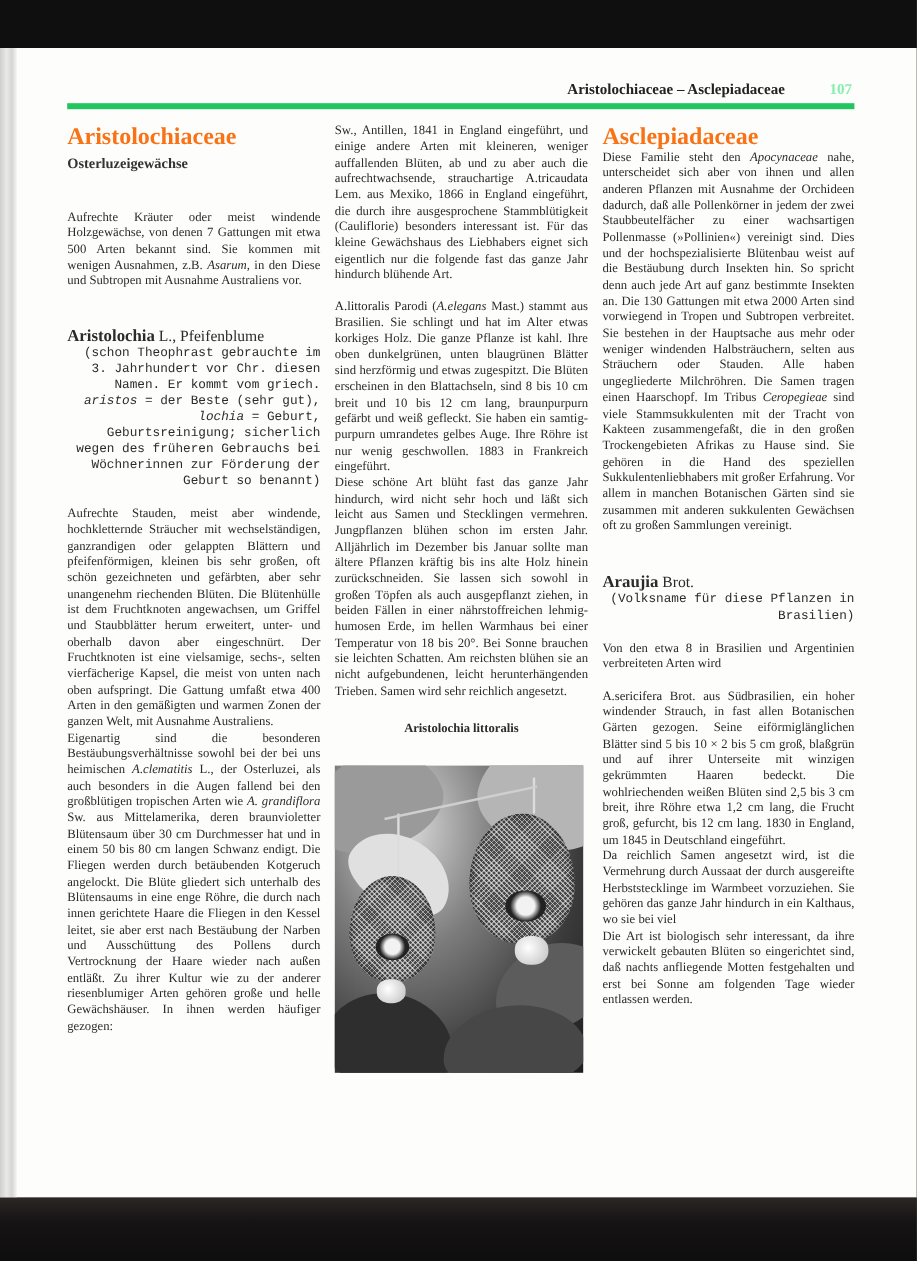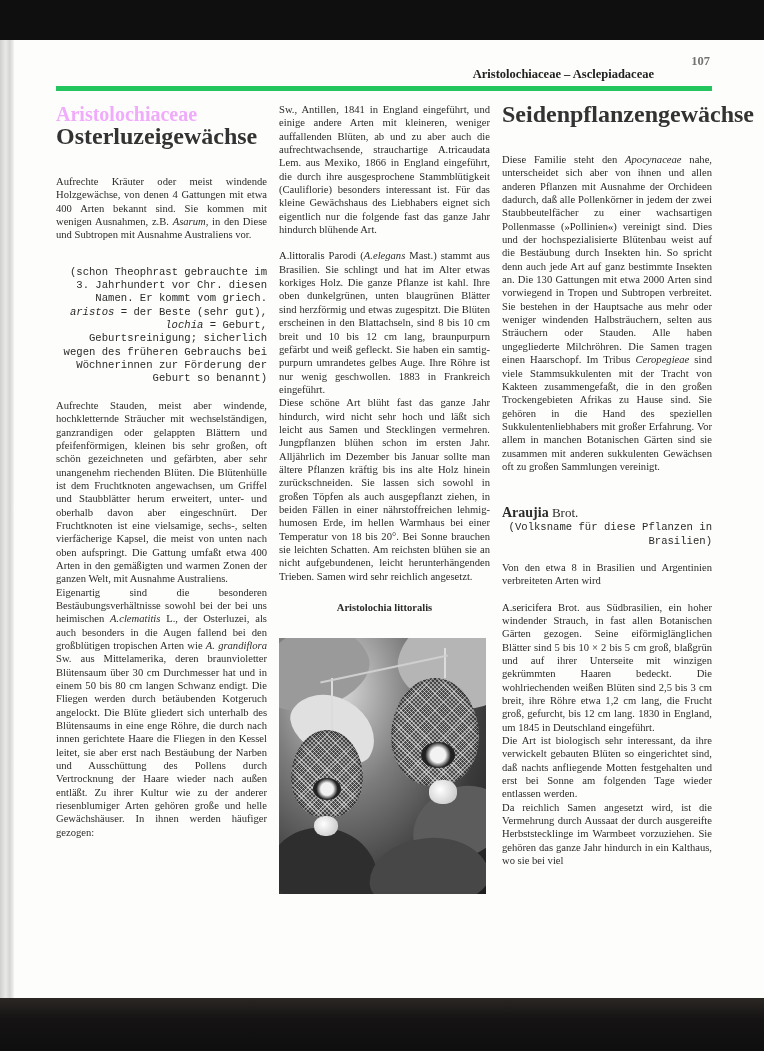--- a/index.html
+++ b/index.html
@@ -19,33 +19,33 @@
   }
   .running-head {
     position: absolute; left: 56px; top: 40px; width: 656px; height: 46px;
     border-bottom: 5px solid #22c55e;
   }
   .running-head .rh-title {
     position: absolute; right: 58px; top: 27px;
     font-weight: bold; font-size: 12.5px; color: #222;
   }
   .running-head .rh-page {
-    position: absolute; right: 2px; top: 14px;
-    font-weight: bold; font-size: 12.5px; color: #737373;
+    position: absolute; right: 2px; top: 27px;
+    font-weight: bold; font-size: 12.5px; color: #86efac;
   }
   .col {
     position: absolute; top: 103px;
     font-size: 10.6px; line-height: 13.35px;
     text-align: justify; hyphens: manual;
   }
   .col1 { left: 56px; width: 211px; }
   .col2 { left: 279px; width: 211px; top: 103px; }
   .col3 { left: 502px; width: 210px; }
-  .fam-title { font-weight: bold; font-size: 20px; line-height: 22px; color: #f0abfc; margin: 0; }
-  .fam-sub { font-size: 24px; line-height: 22px; color: #333; margin: 0 0 28px 0; }
+  .fam-title { font-weight: bold; font-size: 20px; line-height: 22px; color: #f97316; margin: 0; }
+  .fam-sub { font-size: 12px; line-height: 22px; color: #333; margin: 0 0 28px 0; }
   p { margin: 0; }
   .gap { height: 13px; }
   .genus-head { font-size: 13px; line-height: 16px; text-align: left; margin-top: 6px; }
   .genus-head b { font-size: 14px; }
   .etym { text-align: right; font-family: Liberation Mono, monospace; }
   b.sp { font-weight: normal; color: #1c1c1c; }
   i { font-style: italic; }
   .caption { font-weight: bold; font-size: 10.5px; margin: 18px 0 24px 0; text-align: center; }
   .photo {
     width: 207px; height: 256px; position: relative; overflow: hidden;
@@ -81,24 +81,27 @@
 <div class="running-head">
   <span class="rh-title">Aristolochiaceae – Asclepiadaceae</span>
   <span class="rh-page">107</span>
 </div>
 
 <div class="col col1">
   <h1 class="fam-title">Aristolochiaceae</h1>
   <h2 class="fam-sub">Osterluzeigewächse</h2>
 
   <p>
-    <span>Aufrechte Kräuter oder meist windende Holzgewächse, von denen 4 Gattungen mit etwa 400 Arten bekannt sind. Sie kommen mit wenigen Ausnahmen, z.B. </span><i>Asarum</i><span>, in den Diese und Subtropen mit Ausnahme Australiens vor.</span>
+    <span>Aufrechte Kräuter oder meist windende Holzgewächse, von denen 7 Gattungen mit etwa 500 Arten bekannt sind. Sie kommen mit wenigen Ausnahmen, z.B. </span><i>Asarum</i><span>, in den Diese und Subtropen mit Ausnahme Australiens vor.</span>
   </p>
 
   <div style="height:24px"></div>
+  <p class="genus-head">
+    <b>Aristolochia</b><span> L., Pfeifenblume</span>
+  </p>
   <p class="etym">
     <span>(schon Theophrast gebrauchte im 3. Jahrhundert vor Chr. diesen Namen. Er kommt vom griech. </span><i>aristos</i><span> = der Beste (sehr gut), </span><i>lochia</i><span> = Geburt, Geburtsreinigung; sicherlich wegen des früheren Gebrauchs bei Wöchnerinnen zur Förderung der Geburt so benannt)</span>
   </p>
   <div class="gap"></div>
   <p>Aufrechte Stauden, meist aber windende, hochkletternde Sträucher mit wechselständigen, ganzrandigen oder gelappten Blättern und pfeifenförmigen, kleinen bis sehr großen, oft schön gezeichneten und gefärbten, aber sehr unangenehm riechenden Blüten. Die Blütenhülle ist dem Fruchtknoten angewachsen, um Griffel und Staubblätter herum erweitert, unter- und oberhalb davon aber eingeschnürt. Der Fruchtknoten ist eine vielsamige, sechs-, selten vierfächerige Kapsel, die meist von unten nach oben aufspringt. Die Gattung umfaßt etwa 400 Arten in den gemäßigten und warmen Zonen der ganzen Welt, mit Ausnahme Australiens.</p>
   <p>
     <span>Eigenartig sind die besonderen Bestäubungsverhältnisse sowohl bei der bei uns heimischen </span><i>A.clematitis</i><span> L., der Osterluzei, als auch besonders in die Augen fallend bei den großblütigen tropischen Arten wie </span><i>A. grandiflora</i><span> Sw. aus Mittelamerika, deren braunvioletter Blütensaum über 30 cm Durchmesser hat und in einem 50 bis 80 cm langen Schwanz endigt. Die Fliegen werden durch betäubenden Kotgeruch angelockt. Die Blüte gliedert sich unterhalb des Blütensaums in eine enge Röhre, die durch nach innen gerichtete Haare die Fliegen in den Kessel leitet, sie aber erst nach Bestäubung der Narben und Ausschüttung des Pollens durch Vertrocknung der Haare wieder nach außen entläßt. Zu ihrer Kultur wie zu der anderer riesenblumiger Arten gehören große und helle Gewächshäuser. In ihnen werden häufiger gezogen:</span>
   </p>
   <div class="gap"></div>
 </div>
@@ -127,34 +130,34 @@
     <div class="flower" style="left:12px;top:92px;width:72px;height:88px;"></div>
     <div class="throat" style="left:34px;top:140px;width:28px;height:22px;"></div>
     <div class="bulb" style="left:35px;top:178px;width:24px;height:20px;"></div>
     <div class="flower" style="left:112px;top:40px;width:88px;height:108px;"></div>
     <div class="throat" style="left:142px;top:104px;width:34px;height:26px;"></div>
     <div class="bulb" style="left:150px;top:142px;width:28px;height:24px;"></div>
   </div>
 </div>
 
 <div class="col col3">
-  <h2 class="fam-sub">Seidenpflanzengewächse</h2>
+  <h1 class="fam-title">Asclepiadaceae</h1>
 
   <p>
     <span>Diese Familie steht den </span><i>Apocynaceae</i><span> nahe, unterscheidet sich aber von ihnen und allen anderen Pflanzen mit Ausnahme der Orchideen dadurch, daß alle Pollenkörner in jedem der zwei Staubbeutelfächer zu einer wachsartigen Pollenmasse (»Pollinien«) vereinigt sind. Dies und der hochspezialisierte Blütenbau weist auf die Bestäubung durch Insekten hin. So spricht denn auch jede Art auf ganz bestimmte Insekten an. Die 130 Gattungen mit etwa 2000 Arten sind vorwiegend in Tropen und Subtropen verbreitet. Sie bestehen in der Hauptsache aus mehr oder weniger windenden Halbsträuchern, selten aus Sträuchern oder Stauden. Alle haben ungegliederte Milchröhren. Die Samen tragen einen Haarschopf. Im Tribus </span><i>Ceropegieae</i><span> sind viele Stammsukkulenten mit der Tracht von Kakteen zusammengefaßt, die in den großen Trockengebieten Afrikas zu Hause sind. Sie gehören in die Hand des speziellen Sukkulentenliebhabers mit großer Erfahrung. Vor allem in manchen Botanischen Gärten sind sie zusammen mit anderen sukkulenten Gewächsen oft zu großen Sammlungen vereinigt.</span>
   </p>
 
   <div style="height:26px"></div>
   <p class="genus-head">
     <b>Araujia</b><span> Brot.</span>
   </p>
   <p class="etym">(Volksname für diese Pflanzen in Brasilien)</p>
   <div class="gap"></div>
   <p>Von den etwa 8 in Brasilien und Argentinien verbreiteten Arten wird</p>
   <div class="gap"></div>
   <p>
     <b class="sp">A.sericifera</b><span> Brot. aus Südbrasilien, ein hoher windender Strauch, in fast allen Botanischen Gärten gezogen. Seine eiförmiglänglichen Blätter sind 5 bis 10 × 2 bis 5 cm groß, blaßgrün und auf ihrer Unterseite mit winzigen gekrümmten Haaren bedeckt. Die wohlriechenden weißen Blüten sind 2,5 bis 3 cm breit, ihre Röhre etwa 1,2 cm lang, die Frucht groß, gefurcht, bis 12 cm lang. 1830 in England, um 1845 in Deutschland eingeführt.</span>
   </p>
+  <p>Da reichlich Samen angesetzt wird, ist die Vermehrung durch Aussaat der durch ausgereifte Herbststecklinge im Warmbeet vorzuziehen. Sie gehören das ganze Jahr hindurch in ein Kalthaus, wo sie bei viel</p>
   <p>Die Art ist biologisch sehr interessant, da ihre verwickelt gebauten Blüten so eingerichtet sind, daß nachts anfliegende Motten festgehalten und erst bei Sonne am folgenden Tage wieder entlassen werden.</p>
-  <p>Da reichlich Samen angesetzt wird, ist die Vermehrung durch Aussaat der durch ausgereifte Herbststecklinge im Warmbeet vorzuziehen. Sie gehören das ganze Jahr hindurch in ein Kalthaus, wo sie bei viel</p>
 </div>
 
 <div class="bottom-dark"></div>
 
 </body></html>

